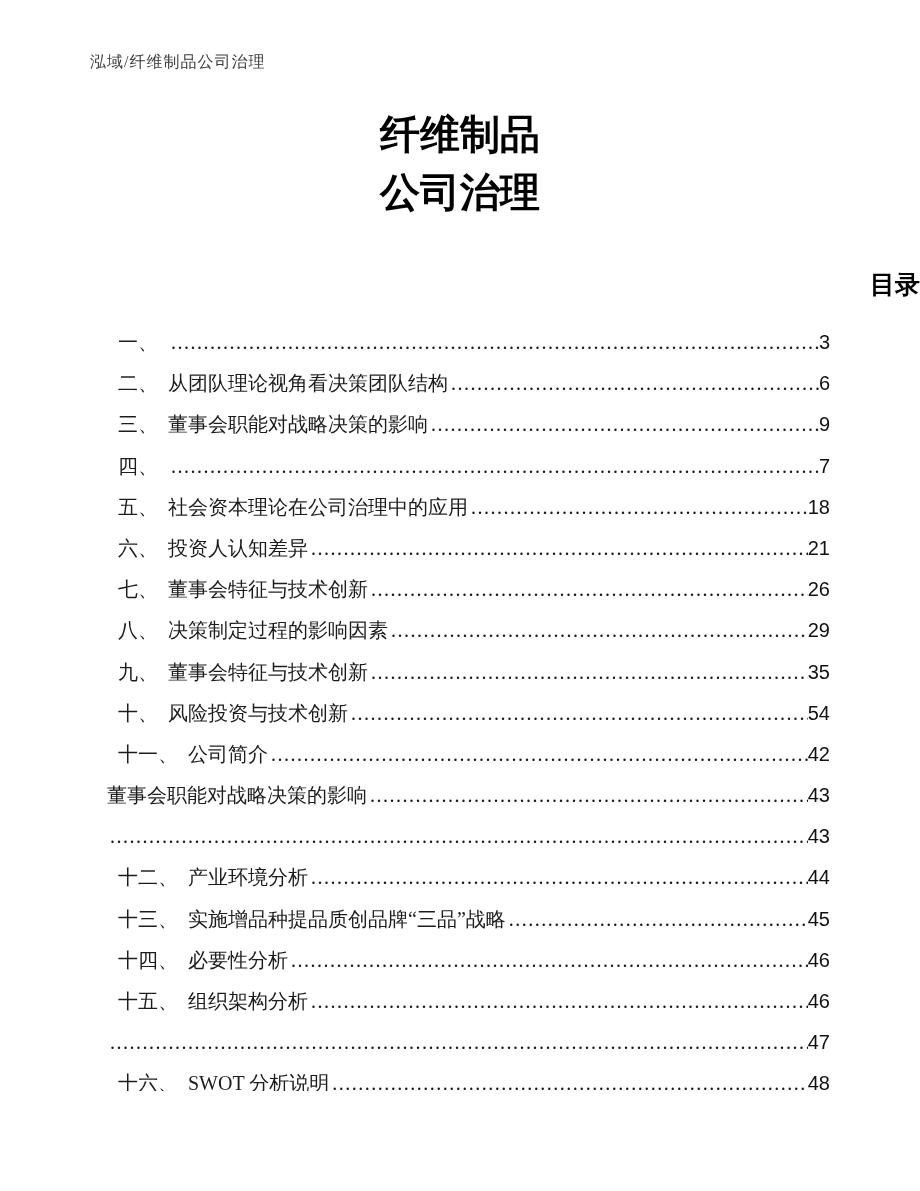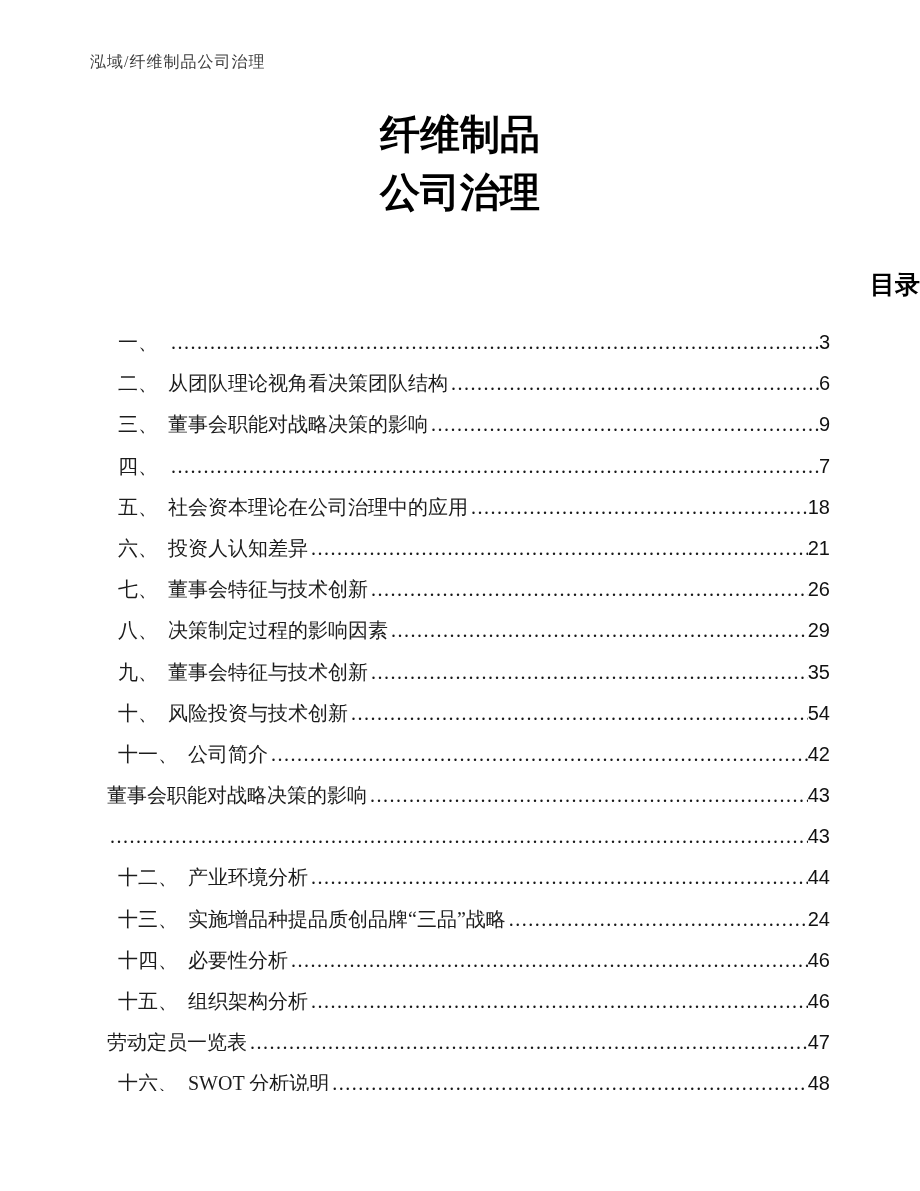--- a/index.html
+++ b/index.html
@@ -196,40 +196,39 @@
       <span class="toc-prefix">十二、</span>
       <span class="toc-title">产业环境分析</span>
       <span class="toc-leader">................................................................................................................................................................</span>
       <span class="toc-page">44</span>
     </div>
 
     <div class="toc-row indented">
       <span class="toc-prefix">十三、</span>
       <span class="toc-title">实施增品种提品质创品牌“三品”战略</span>
       <span class="toc-leader">................................................................................................................................................................</span>
-      <span class="toc-page">24</span>
+      <span class="toc-page">45</span>
     </div>
 
     <div class="toc-row indented">
       <span class="toc-prefix">十四、</span>
       <span class="toc-title">必要性分析</span>
       <span class="toc-leader">................................................................................................................................................................</span>
       <span class="toc-page">46</span>
     </div>
 
     <div class="toc-row indented">
       <span class="toc-prefix">十五、</span>
       <span class="toc-title">组织架构分析</span>
       <span class="toc-leader">................................................................................................................................................................</span>
       <span class="toc-page">46</span>
     </div>
 
     <div class="toc-row">
 
-      <span class="toc-title">劳动定员一览表</span>
       <span class="toc-leader">................................................................................................................................................................</span>
       <span class="toc-page">47</span>
     </div>
 
     <div class="toc-row indented">
       <span class="toc-prefix">十六、</span>
       <span class="toc-title">SWOT 分析说明</span>
       <span class="toc-leader">................................................................................................................................................................</span>
       <span class="toc-page">48</span>
     </div>

